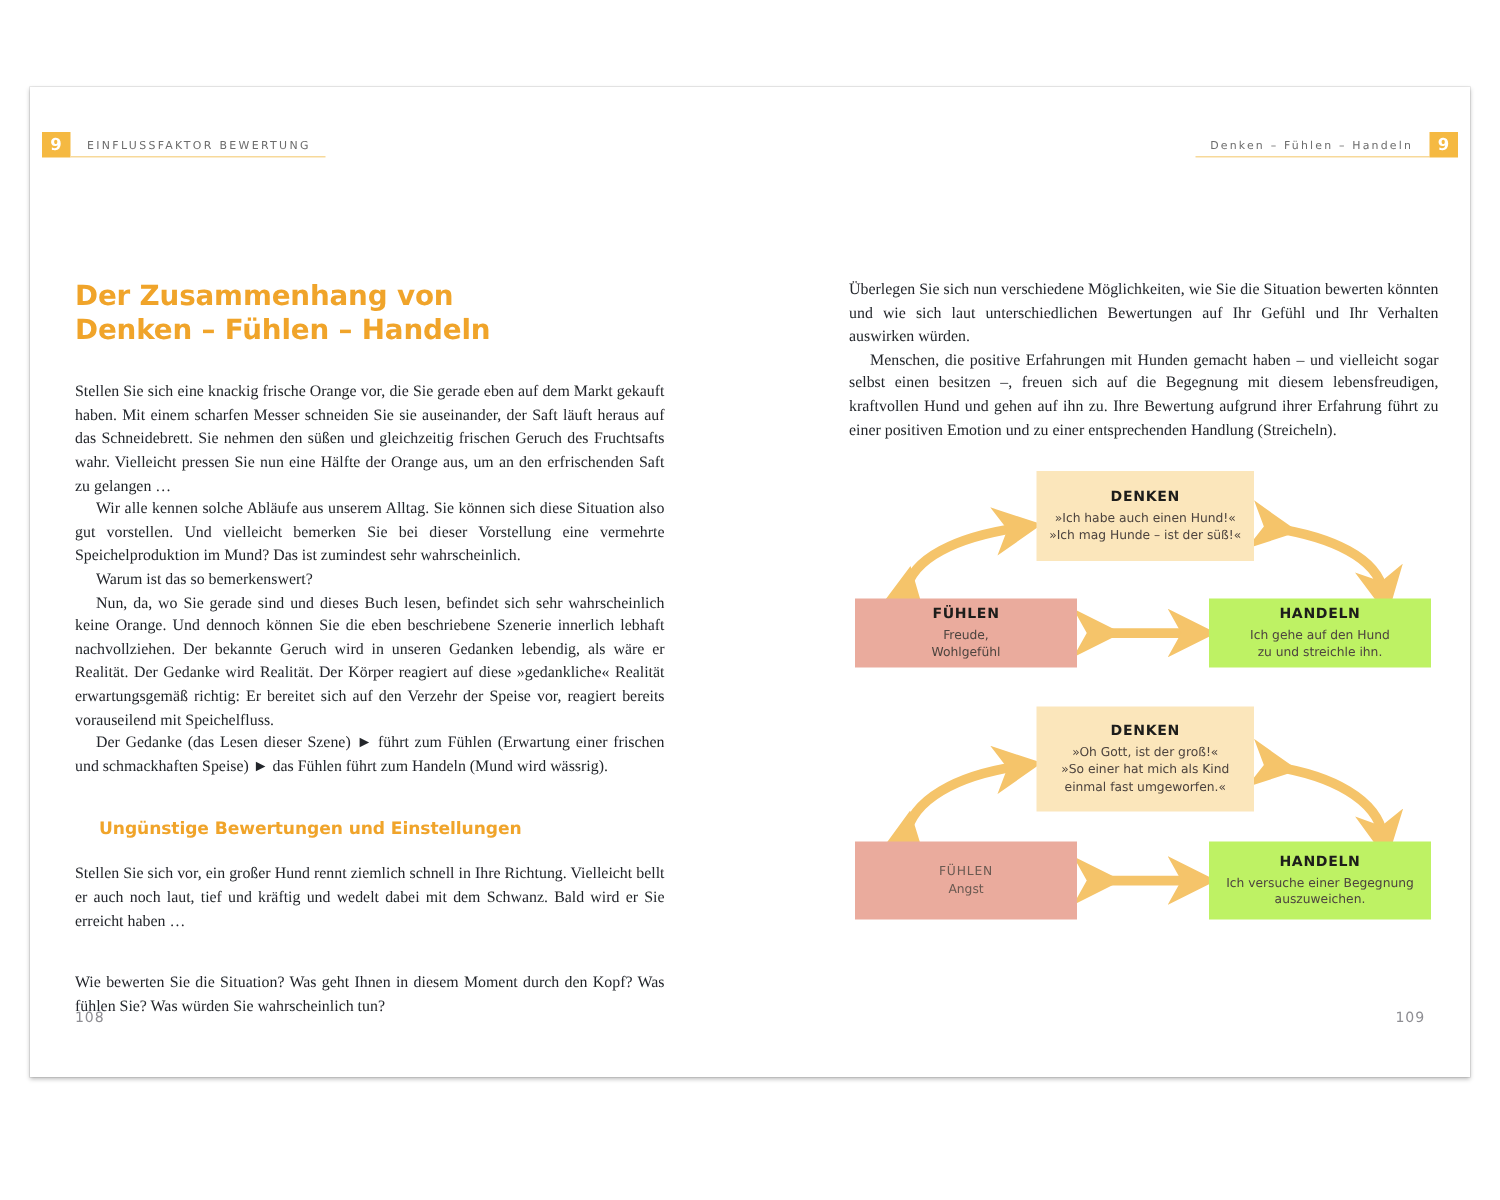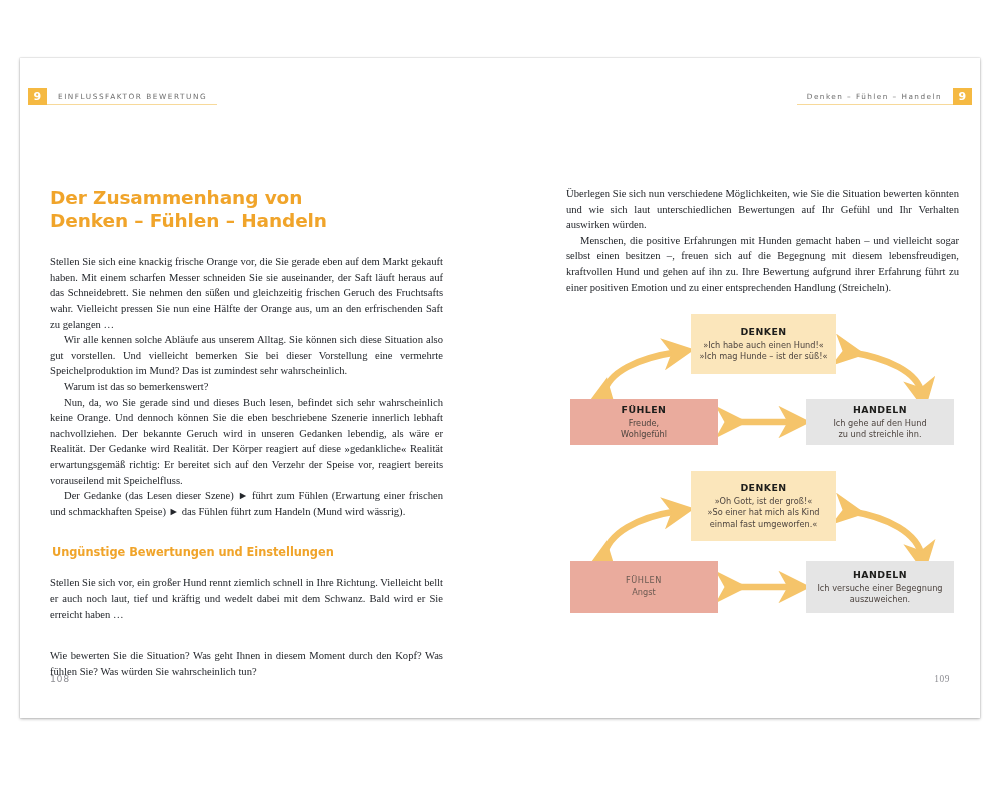--- a/index.html
+++ b/index.html
@@ -82,21 +82,21 @@
     margin: 0 0 22px 0;
     letter-spacing: -0.1px;
     white-space: pre-line;
   }
 
   h2.sub-title {
     font-family: "DejaVu Sans", sans-serif;
     font-weight: bold;
     font-size: 11.4px;
     color: #f0a42a;
-    margin: 26px 0 16px 2px;
+    margin: 26px 0 16px 16px;
     letter-spacing: -0.05px;
   }
 
   p.body {
     font-family: "Liberation Serif", serif;
     font-size: 10.6px;
     line-height: 15.6px;
     color: #23262b;
     margin: 0;
     text-align: justify;
@@ -142,21 +142,21 @@
   .node .node-body {
     font-size: 8.2px;
     line-height: 11.4px;
     color: #4d443f;
     white-space: pre-line;
   }
   .node .node-body.plain { color: #6b5a52; }
 
   .node-denken { background: #fbe6bb; }
   .node-fuehlen { background: #eaab9d; }
-  .node-handeln { background: #e5e5e5; }
+  .node-handeln { background: #bef264; }
 
   
   .d1 .node-denken  { left: 125px; top: 0px;   width: 145px; height: 60px; }
   .d1 .node-fuehlen { left: 4px;   top: 85px;  width: 148px; height: 46px; }
   .d1 .node-handeln { left: 240px; top: 85px;  width: 148px; height: 46px; }
 
   
   .d2 .node-denken  { left: 125px; top: 0px;   width: 145px; height: 70px; }
   .d2 .node-fuehlen { left: 4px;   top: 90px;  width: 148px; height: 52px; }
   .d2 .node-handeln { left: 240px; top: 90px;  width: 148px; height: 52px; }
@@ -172,21 +172,21 @@
   
   .folio {
     position: absolute;
     bottom: 34px;
     font-family: "DejaVu Sans", sans-serif;
     font-size: 9.4px;
     color: #8e8e93;
     letter-spacing: 0.6px;
   }
   .folio-left  { left: 30px; }
-  .folio-right { right: 30px; font-family: Liberation Serif, serif; }
+  .folio-right { right: 30px; }
 </style>
 </head>
 <body>
 
 <div class="spread">
 
   <div class="runhead runhead-left">
     <div class="folio-box">9</div>
     <div class="runhead-title">EINFLUSSFAKTOR BEWERTUNG</div>
   </div>

